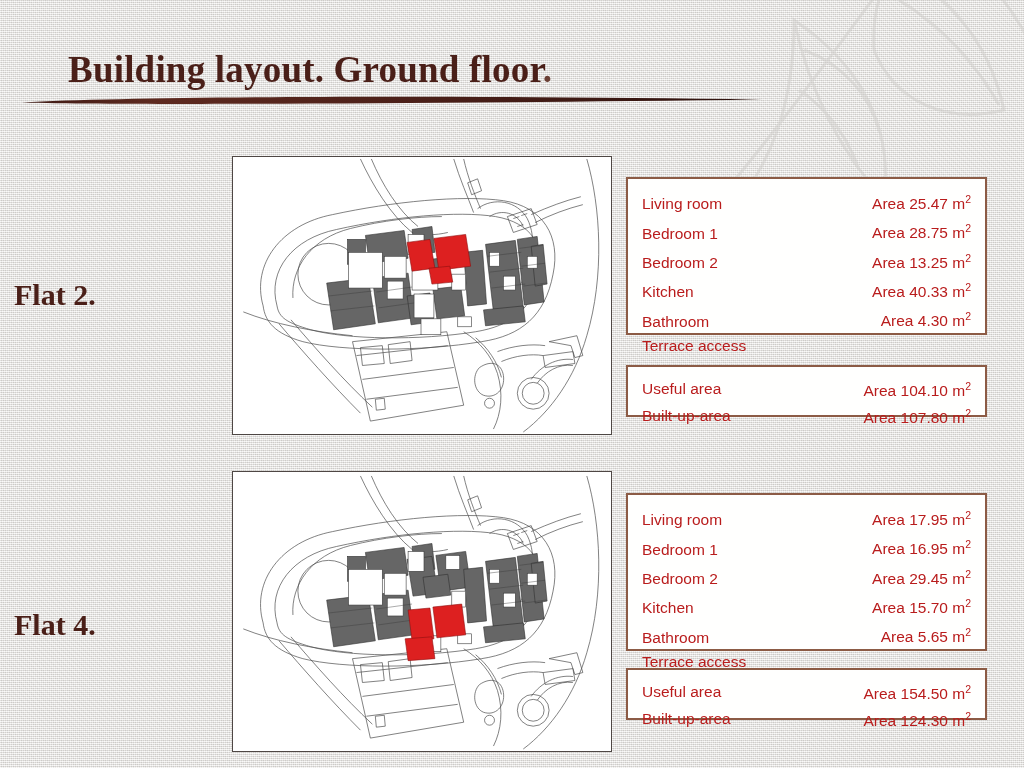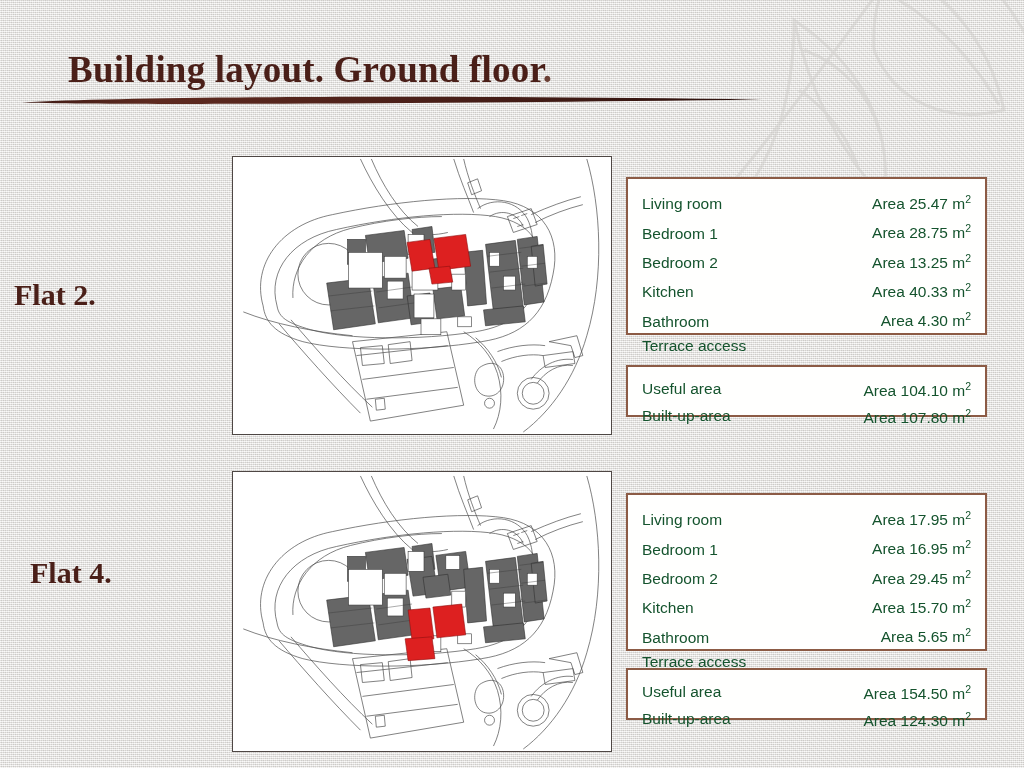--- a/index.html
+++ b/index.html
@@ -72,21 +72,21 @@
     position: absolute;
     left: 14px;
     z-index: 3;
     font-family: "Liberation Serif", serif;
     font-size: 30px;
     font-weight: 700;
     color: #4a1f18;
     white-space: nowrap;
   }
   #flat-label-3 { top: 278px; }
-  #flat-label-4 { top: 556px; margin-left: 16px; }
+  #flat-label-4 { top: 608px; }
 
   
   .plan-frame {
     position: absolute;
     left: 232px;
     width: 380px;
     background: #ffffff;
     border: 1.5px solid #4e4744;
     z-index: 3;
     overflow: hidden;
@@ -109,21 +109,21 @@
   #summary-table-3 { top: 365px; height: 52px; }
   #rooms-table-4   { top: 493px; height: 158px; }
   #summary-table-4 { top: 668px; height: 52px; }
 
   .info-row {
     display: flex;
     justify-content: space-between;
     align-items: baseline;
     font-size: 15.5px;
     line-height: 24.2px;
-    color: #14532d;
+    color: #b91c1c;
     white-space: nowrap;
   }
   .info-row .row-label { text-align: left; }
   .info-row .row-value { text-align: right; }
   .info-row .row-value .sup { font-size: 10.5px; vertical-align: super; }
 
   .summary-row { line-height: 22px; align-items: center; }
 </style>
 </head>
 <body>

